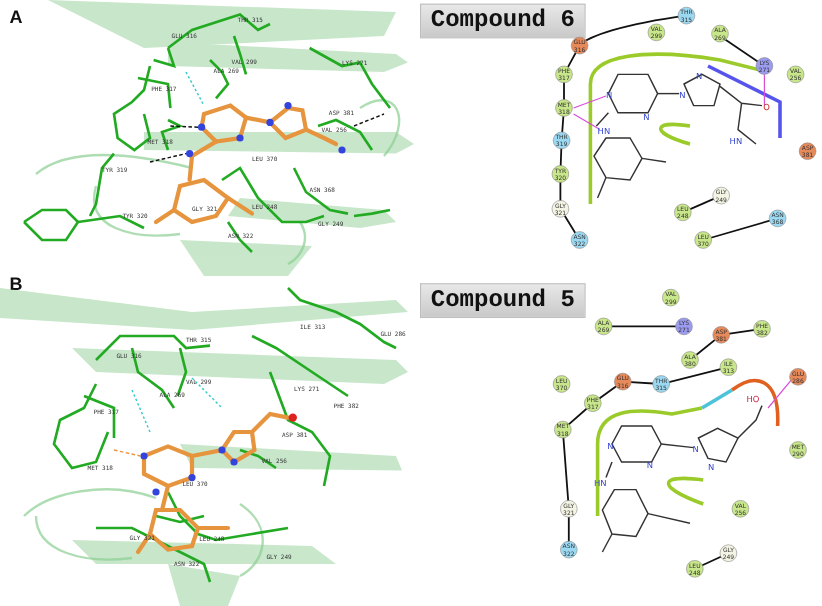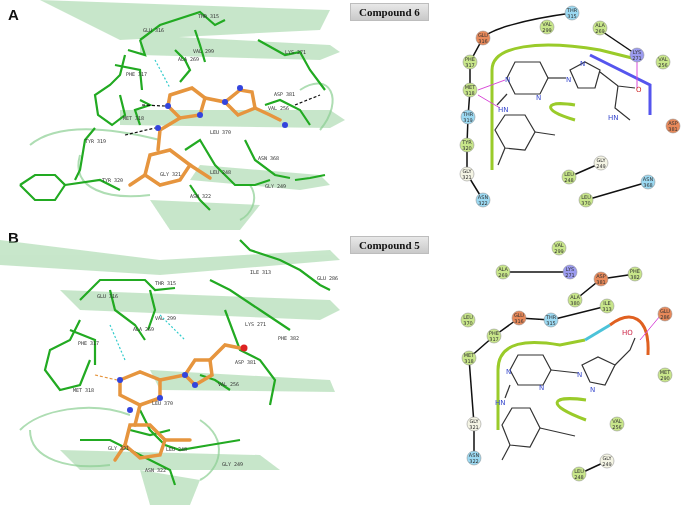--- a/index.html
+++ b/index.html
@@ -1,18 +1,18 @@
 <!DOCTYPE html>
 <html><head>
 <meta charset="utf-8">
 <style>
   html, body { margin:0; padding:0; background:#ffffff; }
   body { width:685px; height:505px; position:relative; overflow:hidden; font-family:"DejaVu Sans", sans-serif; }
   .panel-letter { position:absolute; font-weight:bold; font-size:15px; color:#111; font-family:"Liberation Sans", sans-serif; }
-  .title-box { position:absolute; background:linear-gradient(#e8e8e8,#c9c9c9); border:1px solid #bdbdbd; font-weight:bold; font-size:11px; color:#111; padding:2px 8px; font-family:Liberation Serif, serif; }
+  .title-box { position:absolute; background:linear-gradient(#e8e8e8,#c9c9c9); border:1px solid #bdbdbd; font-weight:bold; font-size:20px; color:#111; padding:2px 8px; font-family:Liberation Mono, monospace; }
   .view3d { position:absolute; }
   .res-label { font-family:"DejaVu Sans Mono", monospace; font-size:5px; fill:#333; }
   .node text { font-family:"DejaVu Sans", sans-serif; font-size:5px; fill:#333; text-anchor:middle; }
   .atom { font-family:"DejaVu Sans", sans-serif; font-size:7px; }
 </style>
 </head>
 <body>
 
 <div class="panel-letter" style="left:8px;top:6px;">A</div>
 

